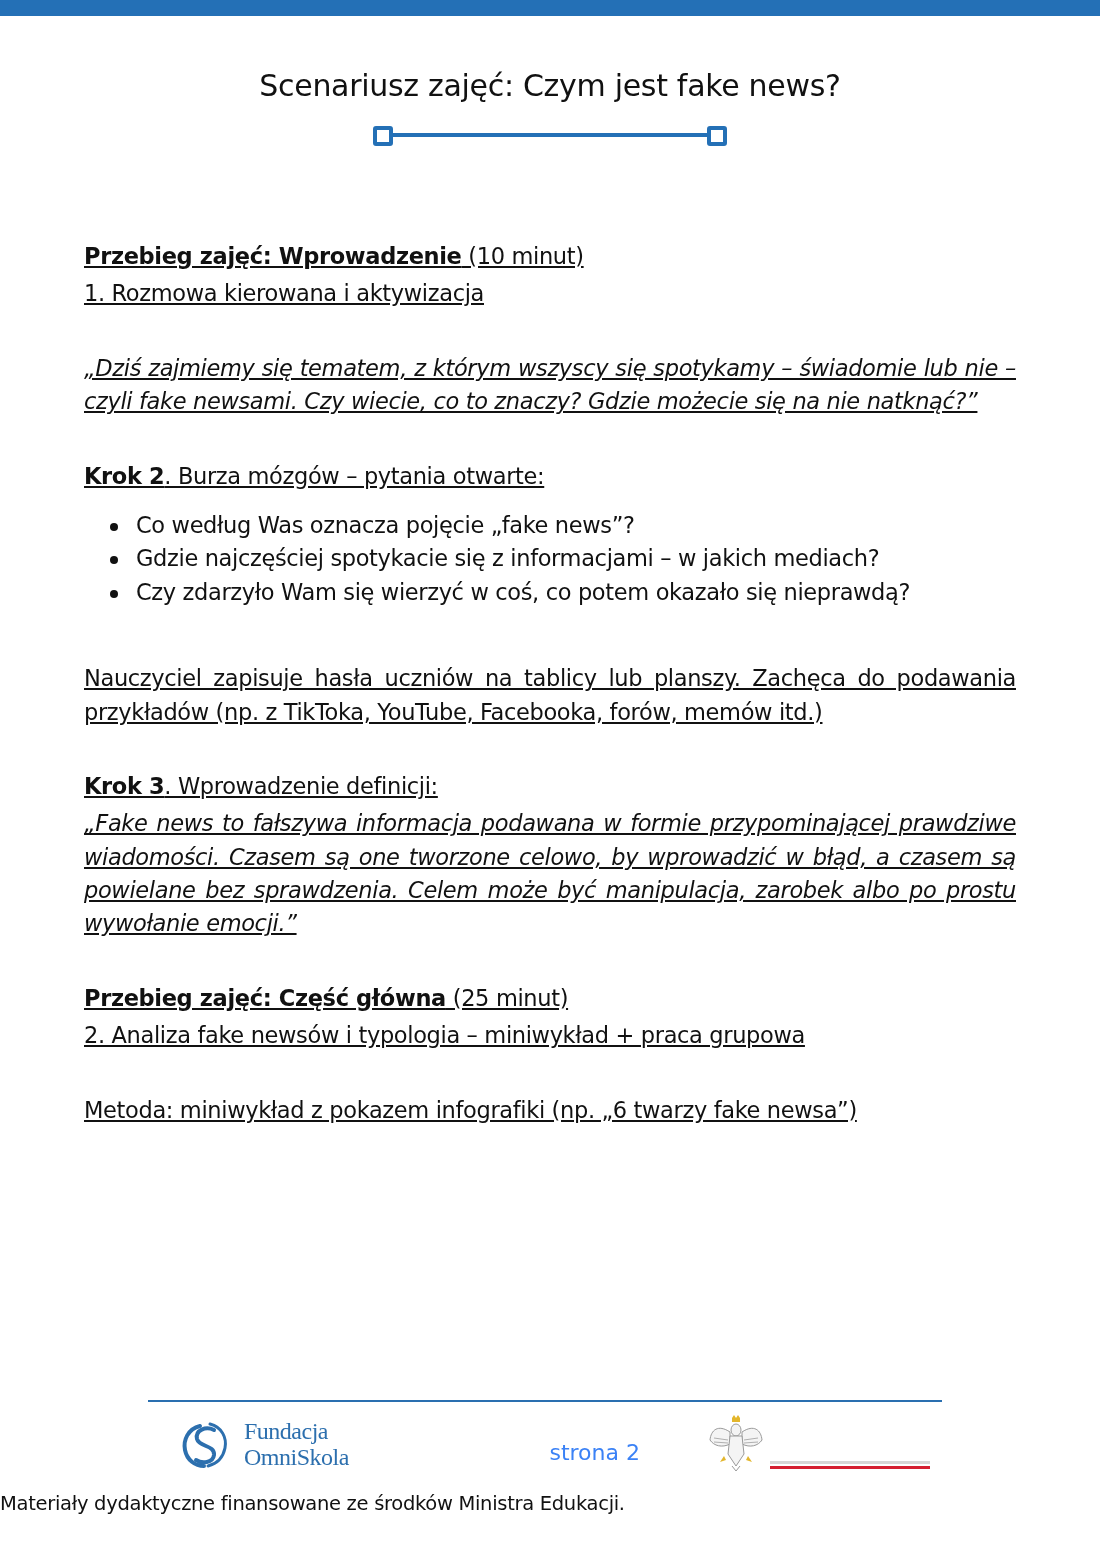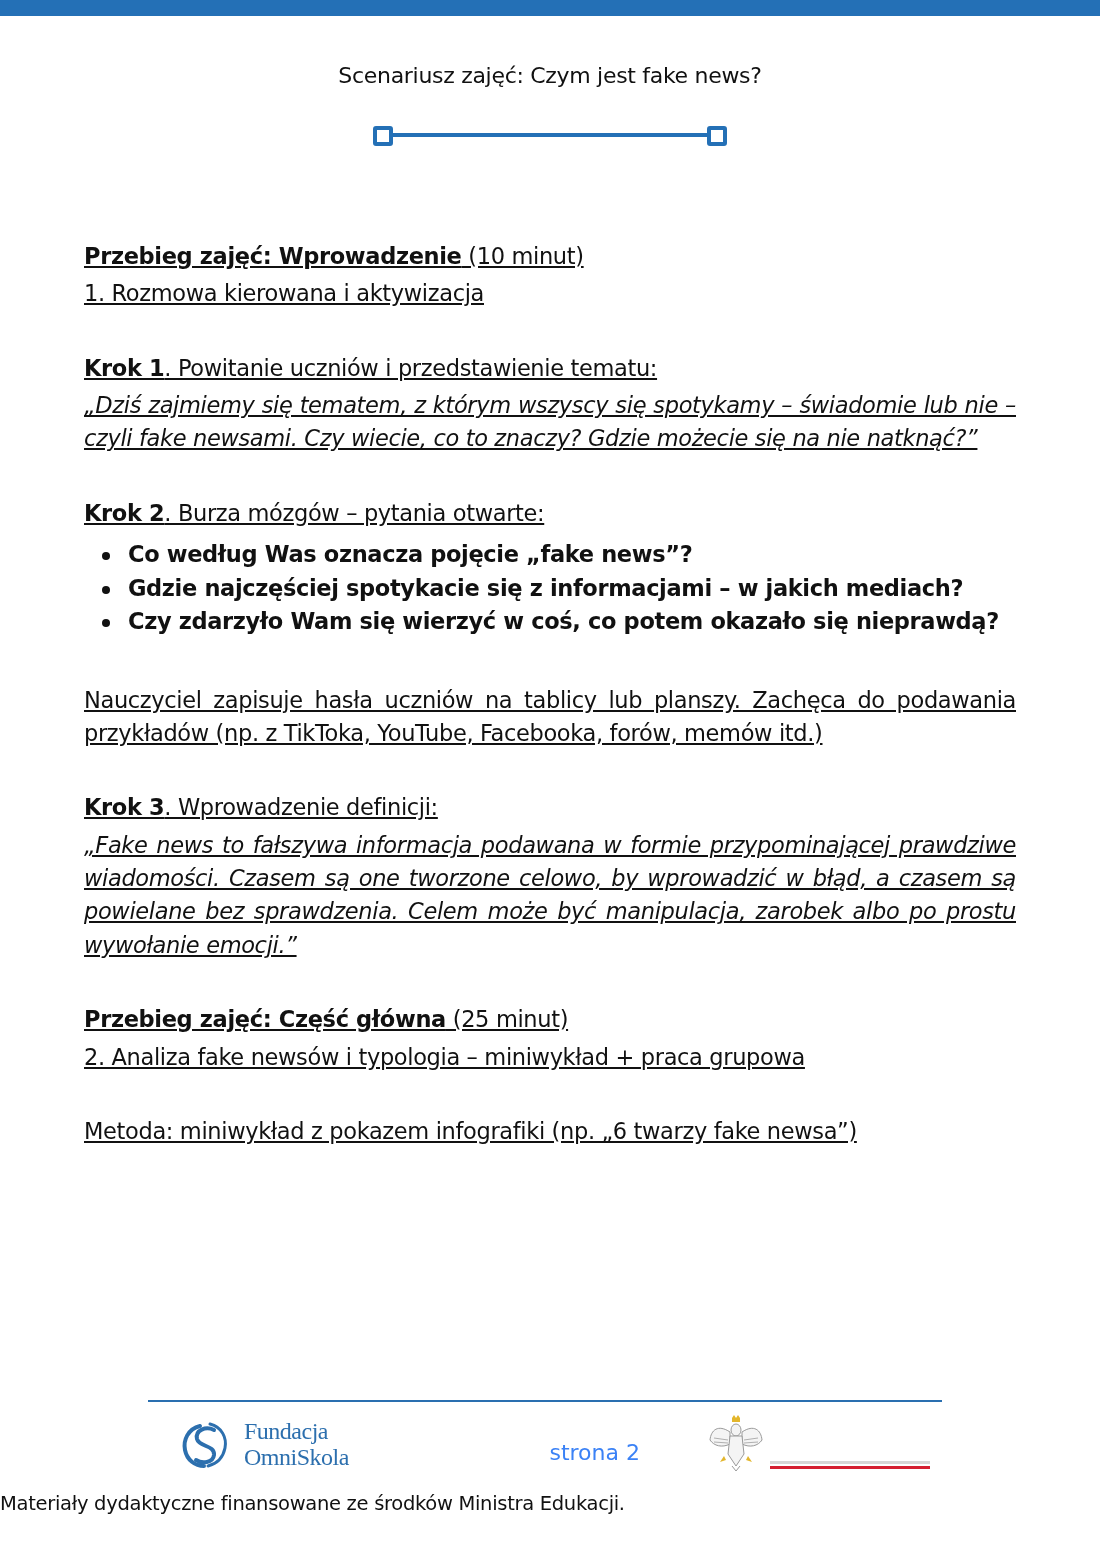--- a/index.html
+++ b/index.html
@@ -4,41 +4,41 @@
   <style>
     html, body { margin: 0; padding: 0; background: #ffffff; }
     body {
       width: 1100px; height: 1556px; position: relative; overflow: hidden;
       font-family: "DejaVu Sans", "Liberation Sans", sans-serif;
       color: #111111;
     }
     .top-bar { position: absolute; left: 0; top: 0; width: 1100px; height: 16px; background: #2470b6; }
     .doc-title {
       position: absolute; left: 0; top: 48px; width: 1100px; text-align: center;
-      font-size: 22px; font-weight: normal; color: #111; letter-spacing: -0.3px;
+      font-size: 30px; font-weight: normal; color: #111; letter-spacing: -0.3px;
     }
     .divider { position: absolute; left: 373px; top: 124px; width: 354px; height: 22px; }
     .divider .line { position: absolute; left: 10px; right: 10px; top: 9px; height: 4px; background: #2470b6; }
     .divider .node {
       position: absolute; top: 2px; width: 12px; height: 12px;
       border: 4px solid #2470b6; border-radius: 3px; background: #fff; box-sizing: content-box;
     }
     .divider .node.left { left: 0; }
     .divider .node.right { right: 0; }
 
     .content {
       position: absolute; left: 80px; top: 236px; width: 940px;
       font-size: 22.5px; line-height: 33.3px; letter-spacing: -0.35px;
     }
     .content p { margin: 4px; text-decoration: underline; }
     .gap { height: 33.3px; }
     .b { font-weight: bold; }
     .i { font-style: italic; }
     .justify { text-align: justify; }
-    ul.bullets { margin: 8px; padding: 0 0 0 40px; list-style: none; font-weight: bold; }
+    ul.bullets { margin: 16px; padding: 0 0 0 40px; list-style: none; }
     ul.bullets li { position: relative; }
     ul.bullets li::before {
       content: ""; position: absolute; left: -26px; top: 14px;
       width: 8px; height: 8px; border-radius: 50%; background: #111;
     }
 
     .footer-line { position: absolute; left: 148px; top: 1400px; width: 794px; height: 2px; background: #2a6fb0; }
     .logo-omni { position: absolute; left: 180px; top: 1418px; width: 200px; height: 56px; }
     .logo-omni .mark { position: absolute; left: 0; top: 2px; width: 50px; height: 50px; }
     .logo-omni .txt {
@@ -74,23 +74,20 @@
   <div class="node right"></div>
 </div>
 
 <div class="content">
   <p>
     <span class="b">Przebieg zajęć: Wprowadzenie</span><span> (10 minut)</span>
   </p>
   <p>1. Rozmowa kierowana i aktywizacja</p>
   <div class="gap"></div>
 
-  <p>
-    <span class="b">Krok 1</span><span>. Powitanie uczniów i przedstawienie tematu:</span>
-  </p>
   <p class="i justify">„Dziś zajmiemy się tematem, z którym wszyscy się spotykamy – świadomie lub nie – czyli fake newsami. Czy wiecie, co to znaczy? Gdzie możecie się na nie natknąć?”</p>
   <div class="gap"></div>
 
   <p>
     <span class="b">Krok 2</span><span>. Burza mózgów – pytania otwarte:</span>
   </p>
   <ul class="bullets">
     <li>Co według Was oznacza pojęcie „fake news”?</li>
     <li>Gdzie najczęściej spotykacie się z informacjami – w jakich mediach?</li>
     <li>Czy zdarzyło Wam się wierzyć w coś, co potem okazało się nieprawdą?</li>

